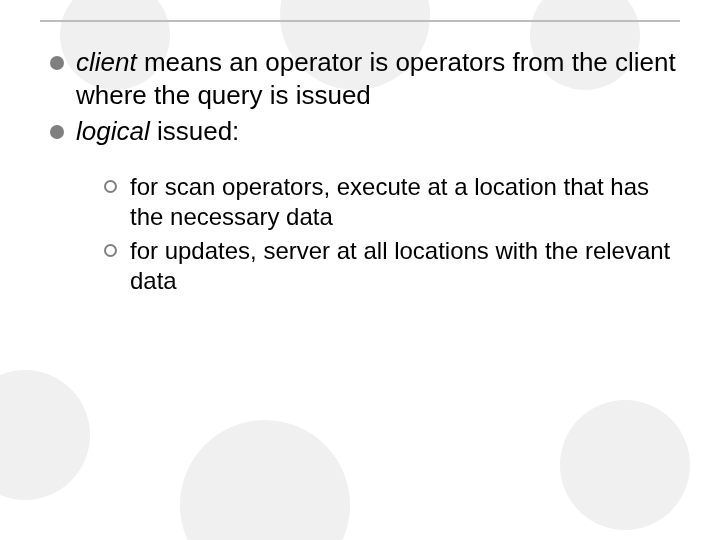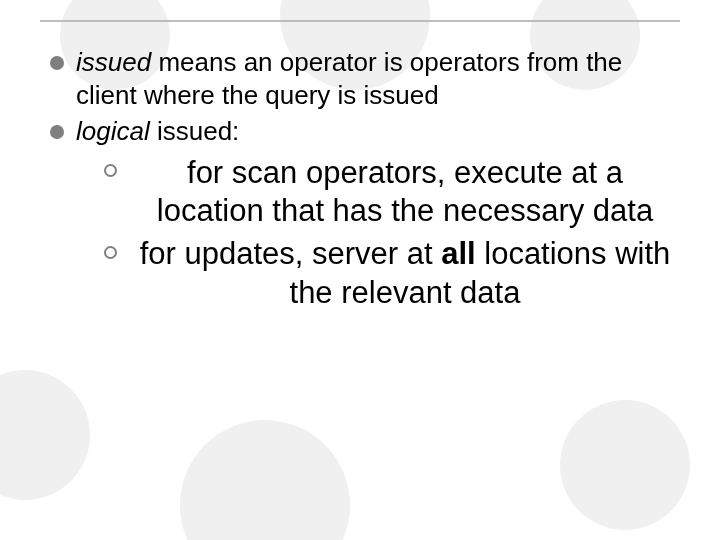--- a/index.html
+++ b/index.html
@@ -64,62 +64,61 @@
     left: 0;
     top: 0.38em;
     width: 14px;
     height: 14px;
     border-radius: 50%;
     background: #7f7f7f;
   }
   ul.sub {
     list-style: none;
     padding: 0 0 0 28px;
-    margin: 6px 0 0 0;
-    font-size: 31px;
-    text-align: center;
+    margin: 24px 0 0 0;
+    font-size: 24px;
   }
   ul.sub > li {
     position: relative;
     padding-left: 26px;
     margin: 0 0 4px 0;
   }
   ul.sub > li::before {
     content: "";
     position: absolute;
     left: 0;
     top: 0.34em;
     width: 13px;
     height: 13px;
     border-radius: 50%;
     background: transparent;
     border: 2px solid #7f7f7f;
     box-sizing: border-box;
   }
   .italic { font-style: italic; }
-  .bold { font-weight: bold; }
+  .bold { font-weight: normal; }
 </style>
 </head>
 <body>
 
 <div class="bg-circles">
   <div class="circle c1"></div>
   <div class="circle c2"></div>
   <div class="circle c3"></div>
   <div class="circle c4"></div>
   <div class="circle c5"></div>
   <div class="circle c6"></div>
 </div>
 
 <div class="content">
   <div class="rule"></div>
 
   <ul class="main">
     <li>
-      <span class="italic">issued</span><span> means an operator is operators from the client where the query is issued</span>
+      <span class="italic">client</span><span> means an operator is operators from the client where the query is issued</span>
     </li>
     <li>
       <span class="italic">logical</span><span> issued:</span>
       <ul class="sub">
         <li>
           <span>for scan operators, execute at a location that has the necessary data</span>
         </li>
         <li>
           <span>for updates, server at </span><span class="bold">all</span><span> locations with the relevant data</span>
         </li>

